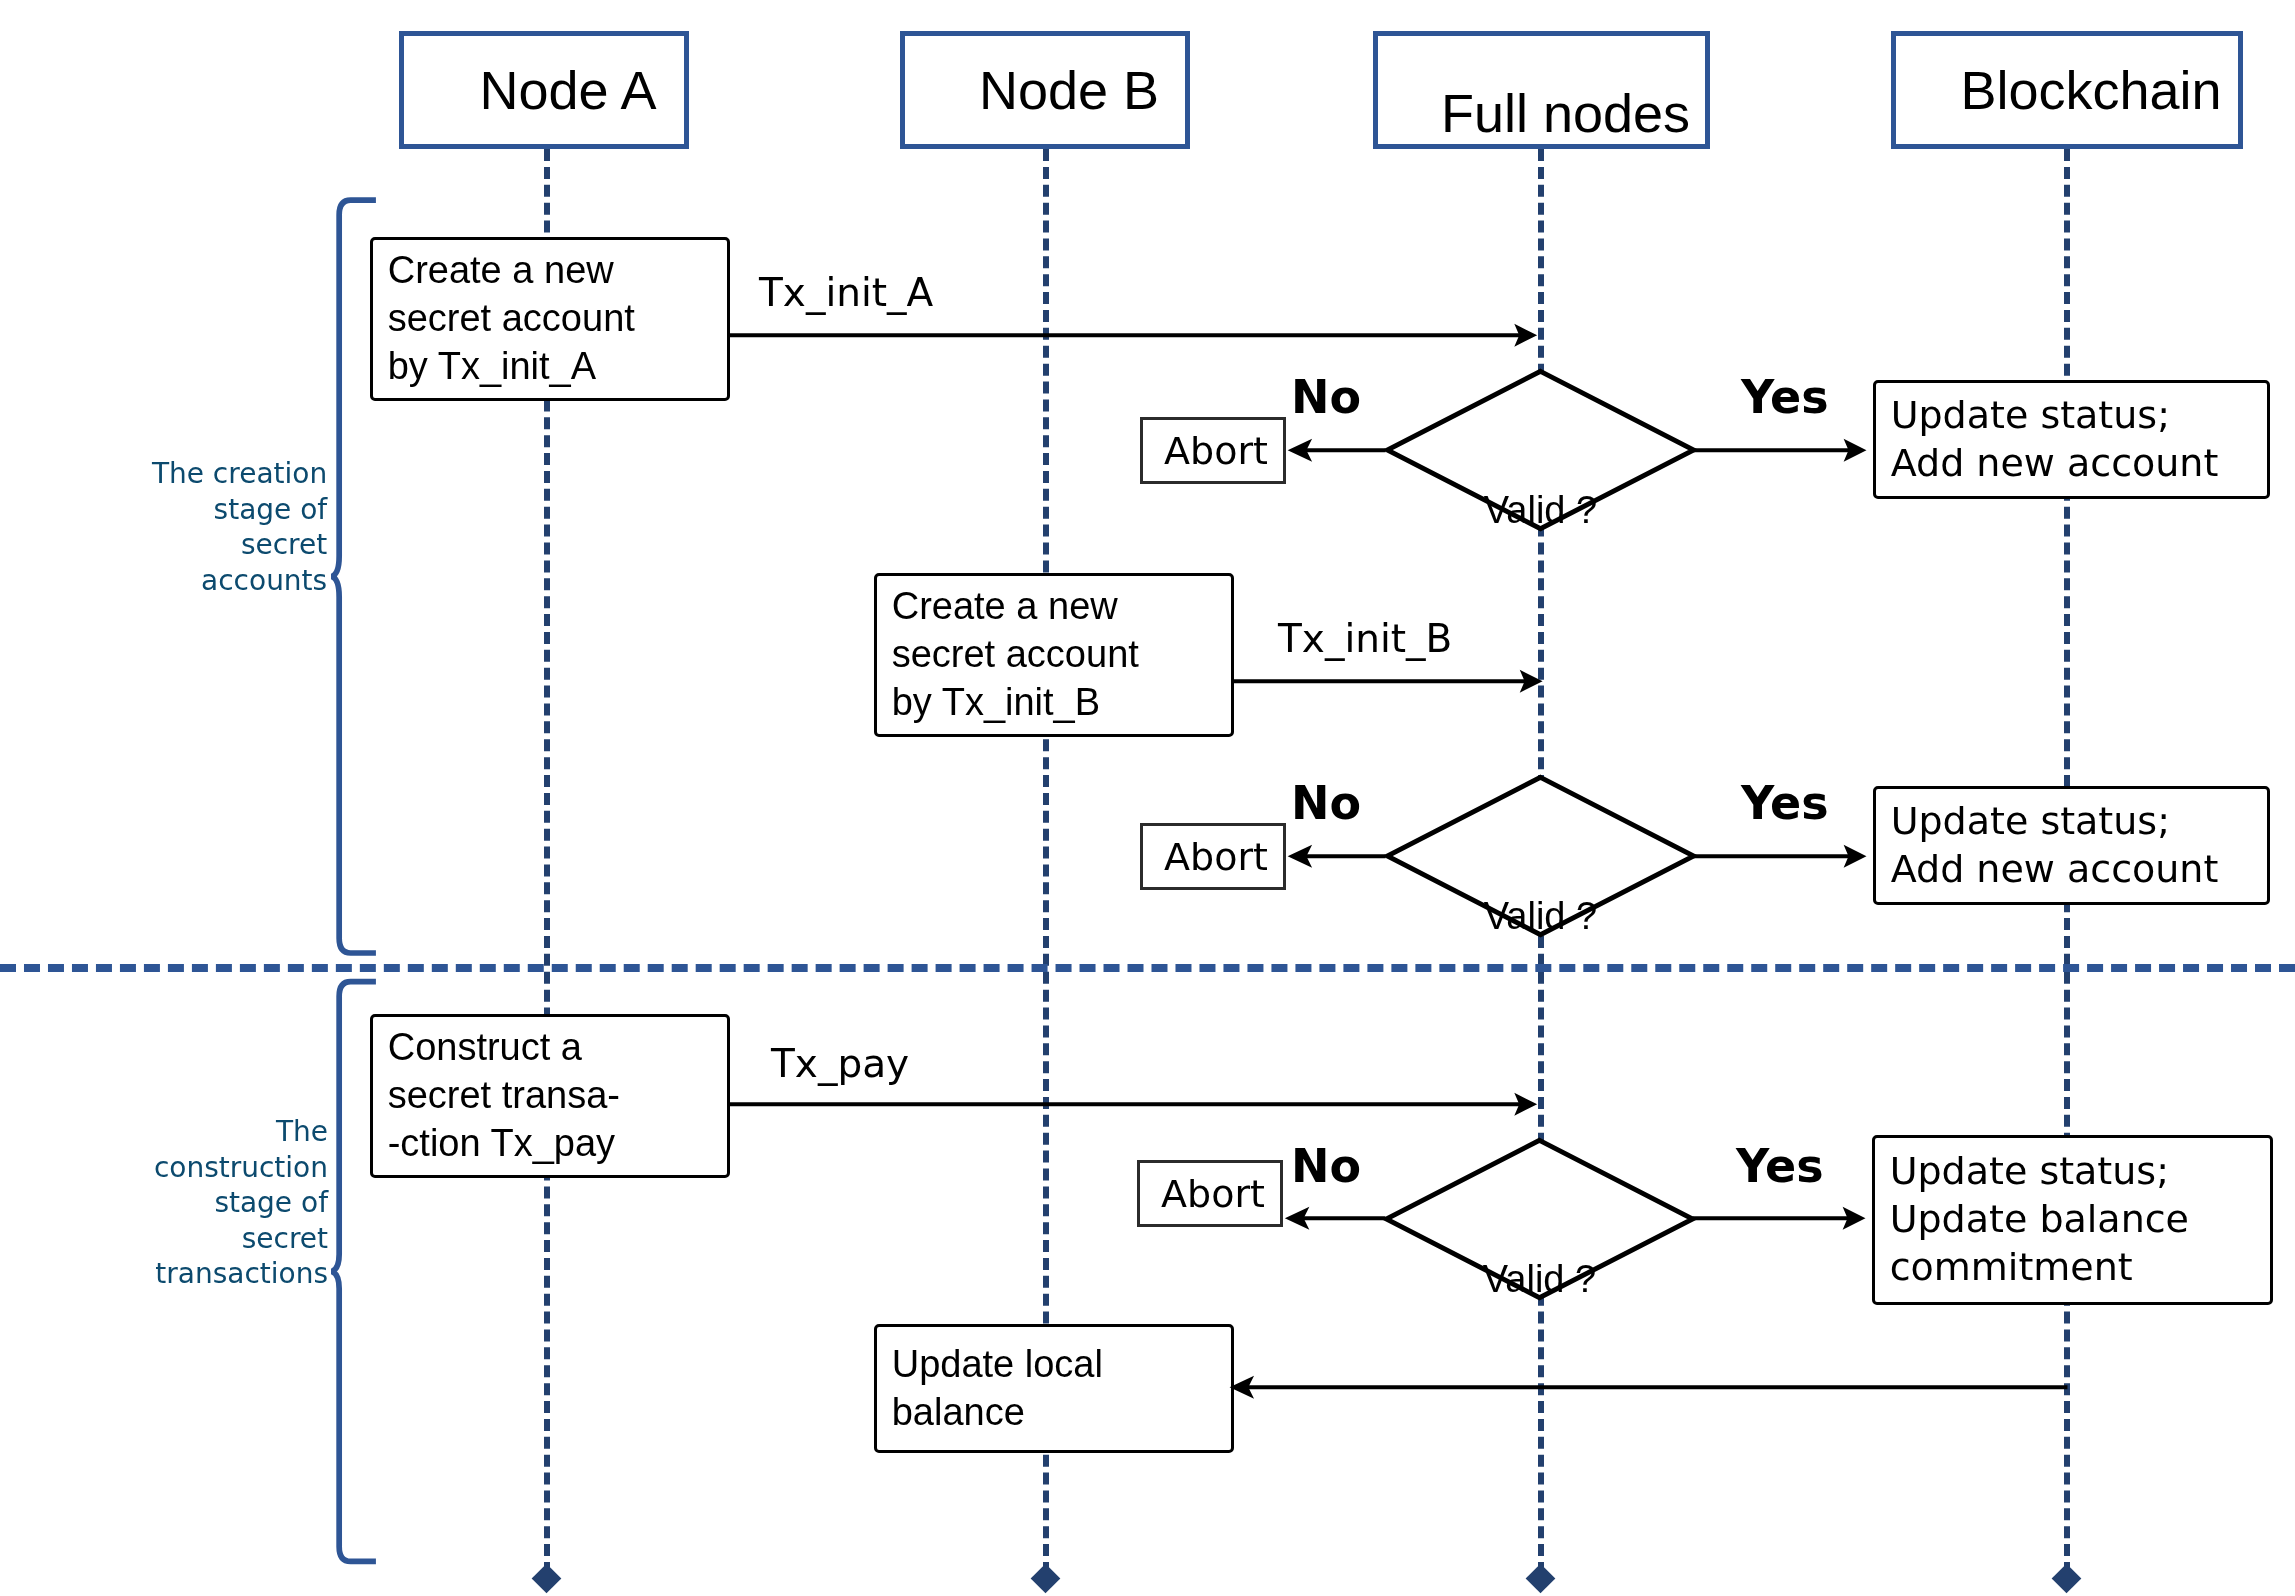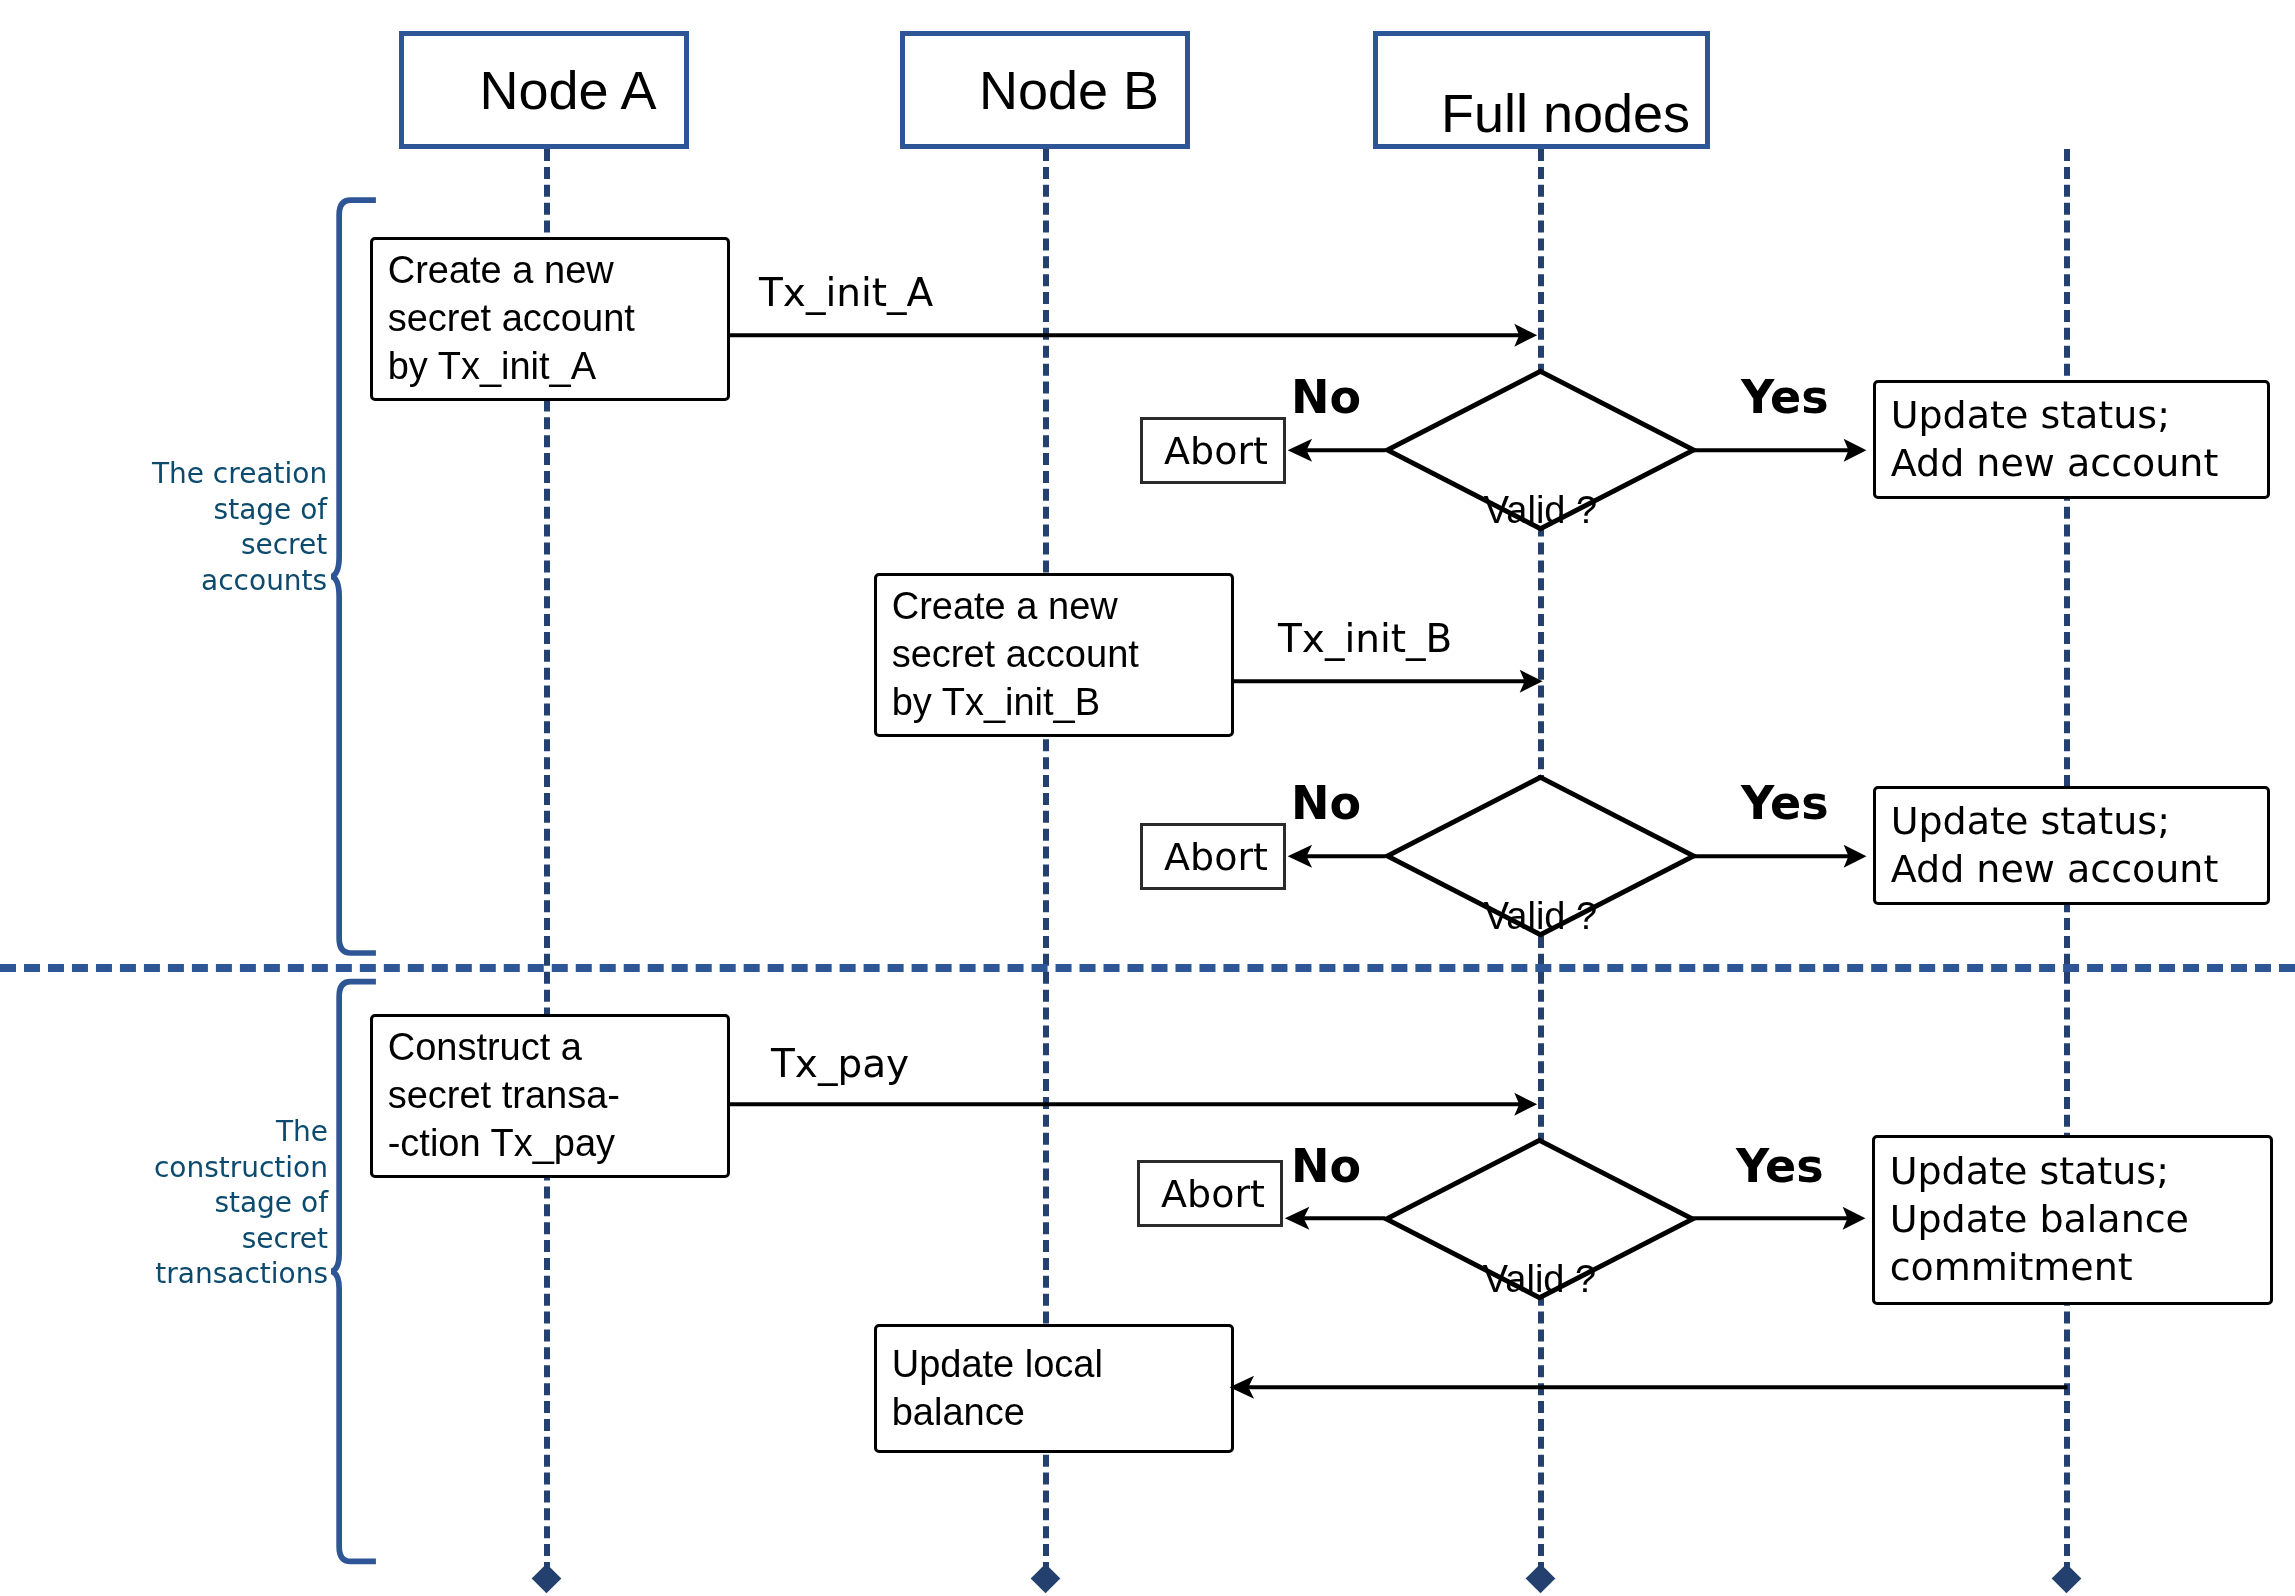--- a/index.html
+++ b/index.html
@@ -143,20 +143,23 @@
 
   <div class="lifeline-head" style="left:399px; top:31px; width:290px; height:118px;">
     <span>Node A</span>
   </div>
   <div class="lifeline-head" style="left:900px; top:31px; width:290px; height:118px;">
     <span>Node B</span>
   </div>
   <div class="lifeline-head" style="left:1373px; top:31px; width:337px; height:118px;align-items:flex-end;">
     <span>Full nodes</span>
   </div>
+  <div class="lifeline-head" style="left:1891px; top:31px; width:352px; height:118px;">
+    <span>Blockchain</span>
+  </div>
 
   <div class="lifeline" style="left:544px; top:149px; height:1425px;"></div>
   <div class="lifeline-end" style="left:536px; top:1568px;"></div>
 
   <div class="lifeline" style="left:1043px; top:149px; height:1425px;"></div>
   <div class="lifeline-end" style="left:1035px; top:1568px;"></div>
 
   <div class="lifeline" style="left:1538px; top:149px; height:1425px;"></div>
   <div class="lifeline-end" style="left:1530px; top:1568px;"></div>
 

